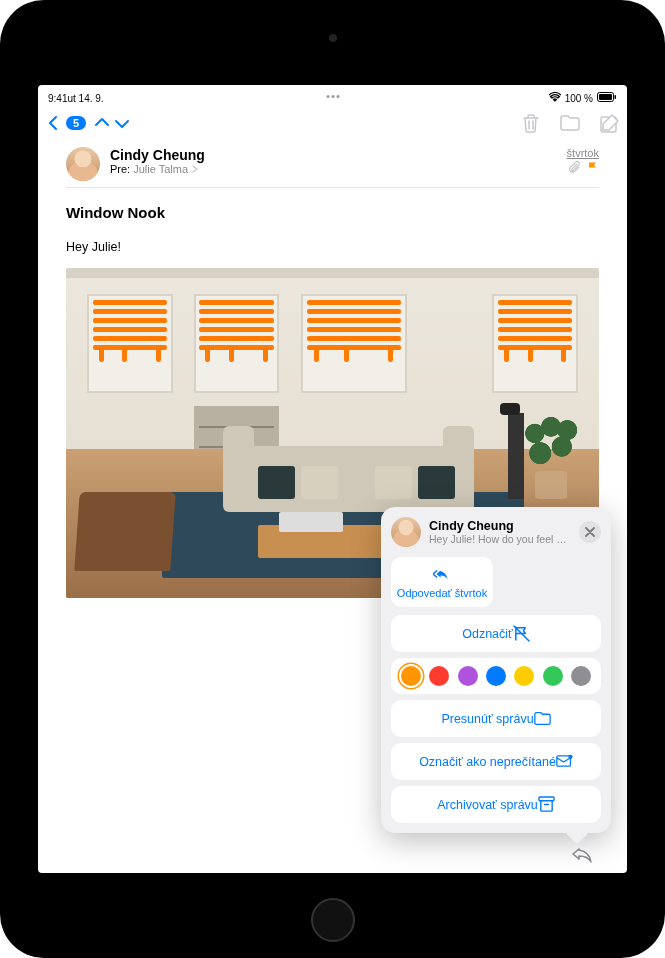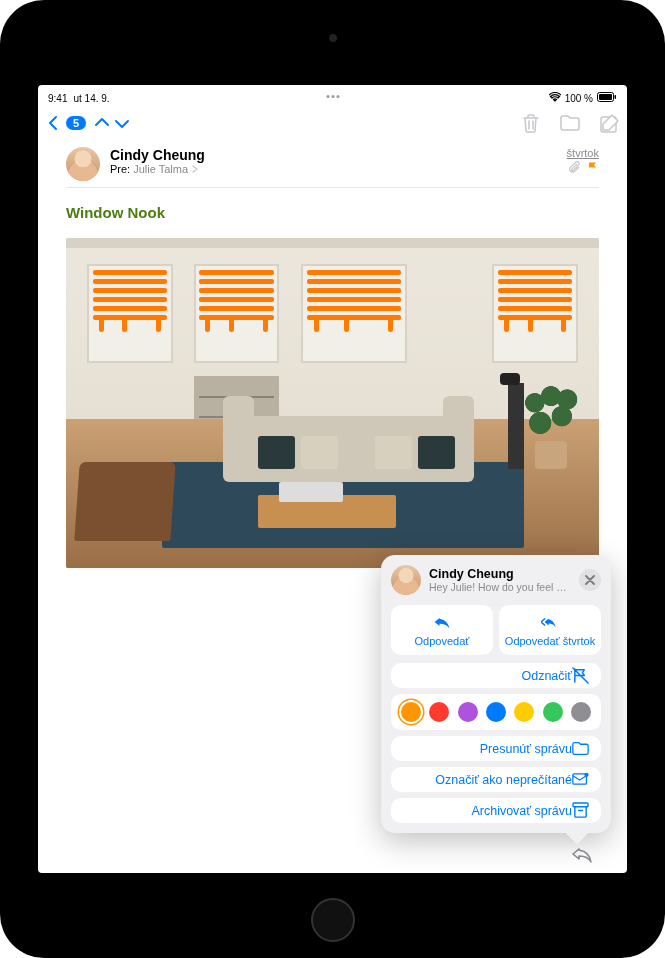--- a/index.html
+++ b/index.html
@@ -15,21 +15,21 @@
   .camera { position: absolute; top: 34px; left: 50%; transform: translateX(-50%); width: 8px; height: 8px; background: #222; border-radius: 50%; }
   .screen {
     width: 589px; height: 788px; background: #fff; border-radius: 4px; overflow: hidden;
     position: relative; display: flex; flex-direction: column;
   }
   
   .status-bar {
     height: 18px; font-size: 10px; color: #000; display: flex; align-items: center;
     padding: 0 10px; justify-content: space-between; margin-top: 4px;
   }
-  .status-left { display: flex; gap: 6px; align-items: flex-end; }
+  .status-left { display: flex; align-items: flex-end; }
   .status-center { position: absolute; left: 50%; transform: translateX(-50%); letter-spacing: 2px; color: #999; font-size: 12px; top: 4px;}
   .status-center span { display:inline-block; width:3px; height:3px; background:#999; border-radius:50%; margin:0 1px; vertical-align: middle;}
   .status-right { display: flex; gap: 4px; align-items: center; }
   
   .toolbar {
     height: 32px; display: flex; align-items: center; padding: 0 8px; gap: 6px;
   }
   .tb-left { display: flex; align-items: center; gap: 4px; flex: 1; }
   .tb-right { display: flex; align-items: center; gap: 20px; }
   .icon-btn { color: #007aff; cursor: pointer; display: inline-flex; align-items: center; justify-content: center; }
@@ -47,21 +47,21 @@
   .avatar::after{content:"";position:absolute;inset:0;background:radial-gradient(circle at 50% 35%, #f3d7b8 30%, transparent 31%), radial-gradient(circle at 50% 85%, #e8b890 45%, transparent 46%);}
   .sender-block { flex: 1; }
   .sender-name { font-size: 14px; font-weight: 600; color: #000; }
   .recip { font-size: 11px; color: #8a8a8e; display: flex; align-items: center; gap: 3px; }
   .recip .to-lbl { color: #000; font-weight: 400; }
   .hdr-right { text-align: right; font-size: 11px; color: #8a8a8e; text-decoration: underline; }
   .hdr-icons { display: flex; gap: 6px; justify-content: flex-end; margin-top: 2px; color: #c7c7cc; }
   .flag-orange { color: #ff9500; }
   .hdr-rule { height: 1px; background: #e5e5ea; margin: 0 28px; }
   
-  .mail-body { padding: 14px 28px; font-size: 12.5px; color: #4d7c0f; line-height: 1.45; }
+  .mail-body { padding: 14px 28px; font-size: 12.5px; color: #000000; line-height: 1.45; }
   .subject { font-weight: 700; font-size: 15px; margin-bottom: 14px; }
   .para { margin-bottom: 12px; }
   .photo {
     width: 100%; height: 330px; border-radius: 2px; overflow: hidden; position: relative;
     background: linear-gradient(#ece7dd 0%, #e6e0d4 55%, #a67850 55%, #8e6340 70%, #b08a68 70%, #c9a57e 100%);
   }
   
   .room-ceiling{position:absolute;left:0;right:0;top:0;height:10px;background:#d8d2c6;}
   .room-floor{position:absolute;left:0;right:0;bottom:0;height:45%;background:linear-gradient(#caa074,#9a6f48);}
   .rug{position:absolute;left:18%;right:14%;bottom:6%;height:26%;background:#2e4a5a;border-radius:2px;}
@@ -99,21 +99,21 @@
   .pop-hdr{display:flex;gap:8px;align-items:center;margin-bottom:10px;}
   .pop-hdr .mini-av{width:30px;height:30px;border-radius:50%;background:linear-gradient(#e8c8a8,#c89060);position:relative;overflow:hidden;flex-shrink:0;}
   .pop-hdr .mini-av::after{content:"";position:absolute;inset:0;background:radial-gradient(circle at 50% 35%, #f3d7b8 30%, transparent 31%), radial-gradient(circle at 50% 85%, #e8b890 45%, transparent 46%);}
   .pop-hdr .txt{flex:1;overflow:hidden;}
   .pop-hdr .nm{font-weight:600;font-size:12.5px;}
   .pop-hdr .sn{font-size:10.5px;color:#8a8a8e;white-space:nowrap;overflow:hidden;text-overflow:ellipsis;}
   .pop-close{width:22px;height:22px;border-radius:50%;background:#e1e1e3;display:flex;align-items:center;justify-content:center;color:#7a7a7e;flex-shrink:0;cursor:pointer;}
   .grid4{display:grid;grid-template-columns:1fr 1fr;gap:6px;margin-bottom:8px;}
   .gbtn{background:#fff;border-radius:10px;padding:8px 4px;display:flex;flex-direction:column;align-items:center;gap:4px;color:#007aff;font-size:11px;cursor:pointer;}
   .gbtn svg{width:18px;height:18px;}
-  .list-row{background:#fff;border-radius:10px;padding:4px 12px;display:flex;align-items:center;justify-content:flex-end;color:#007aff;font-size:12.5px;margin-bottom:6px;cursor:pointer;}
+  .list-row{background:#fff;border-radius:10px;padding:10px 12px;display:flex;align-items:center;justify-content:center;color:#007aff;font-size:12.5px;margin-bottom:6px;cursor:pointer;}
   .list-row:last-child{margin-bottom:0;}
   .list-row svg{width:17px;height:17px;}
   .flag-colors{background:#fff;border-radius:10px;padding:8px 10px;display:flex;justify-content:space-between;margin-bottom:6px;}
   .fc{width:20px;height:20px;border-radius:50%;cursor:pointer;}
   .fc.sel{box-shadow:0 0 0 2px #fff,0 0 0 3.5px currentColor;}
 </style>
 </head>
 <body>
 
 <div class="device">
@@ -207,20 +207,21 @@
                 <path d="M2 1v12M2 1.5h7l-2 2.5 2 2.5H2" fill="currentColor"></path>
               </svg>
           </span>
         </div>
       </div>
     </div>
     <div class="hdr-rule"></div>
 
     <div class="mail-body">
       <div class="subject">Window Nook</div>
+      <div class="para">Hey Julie!</div>
       <div class="photo">
         <div class="room-ceiling"></div>
         <div class="window w1">
             <div class="blind">
               <div class="slat"></div>
               <div class="slat"></div>
               <div class="slat"></div>
               <div class="slat"></div>
               <div class="slat"></div>
               <div class="slat"></div>
@@ -304,26 +305,20 @@
           <div class="sn">Hey Julie! How do you feel ab...</div>
         </div>
         <div class="pop-close">
           <svg width="10" height="10" viewBox="0 0 10 10">
               <path d="M1 1l8 8M9 1l-8 8" stroke="currentColor" stroke-width="1.8" stroke-linecap="round"></path>
             </svg>
         </div>
       </div>
       <div class="grid4">
         <div class="gbtn">
-          <svg viewBox="0 0 22 18">
-              <path d="M8 4 2 9l6 5V11c6 0 10 2 12 6-1-7-6-11-12-12Z" fill="currentColor"></path>
-            </svg>
-          <span>Odpovedať</span>
-        </div>
-        <div class="gbtn">
           <svg viewBox="0 0 26 18">
               <path d="M11 4 5 9l6 5V11c5 0 8 2 10 6-1-7-5-11-10-12Z" fill="currentColor"></path>
               <path d="M6 4 0 9l6 5" fill="none" stroke="currentColor" stroke-width="2.2" stroke-linejoin="round"></path>
             </svg>
           <span>Odpovedať štvrtok</span>
         </div>
       </div>
       <div class="list-row">
         <span>Odznačiť</span>
         <svg viewBox="0 0 18 18">

